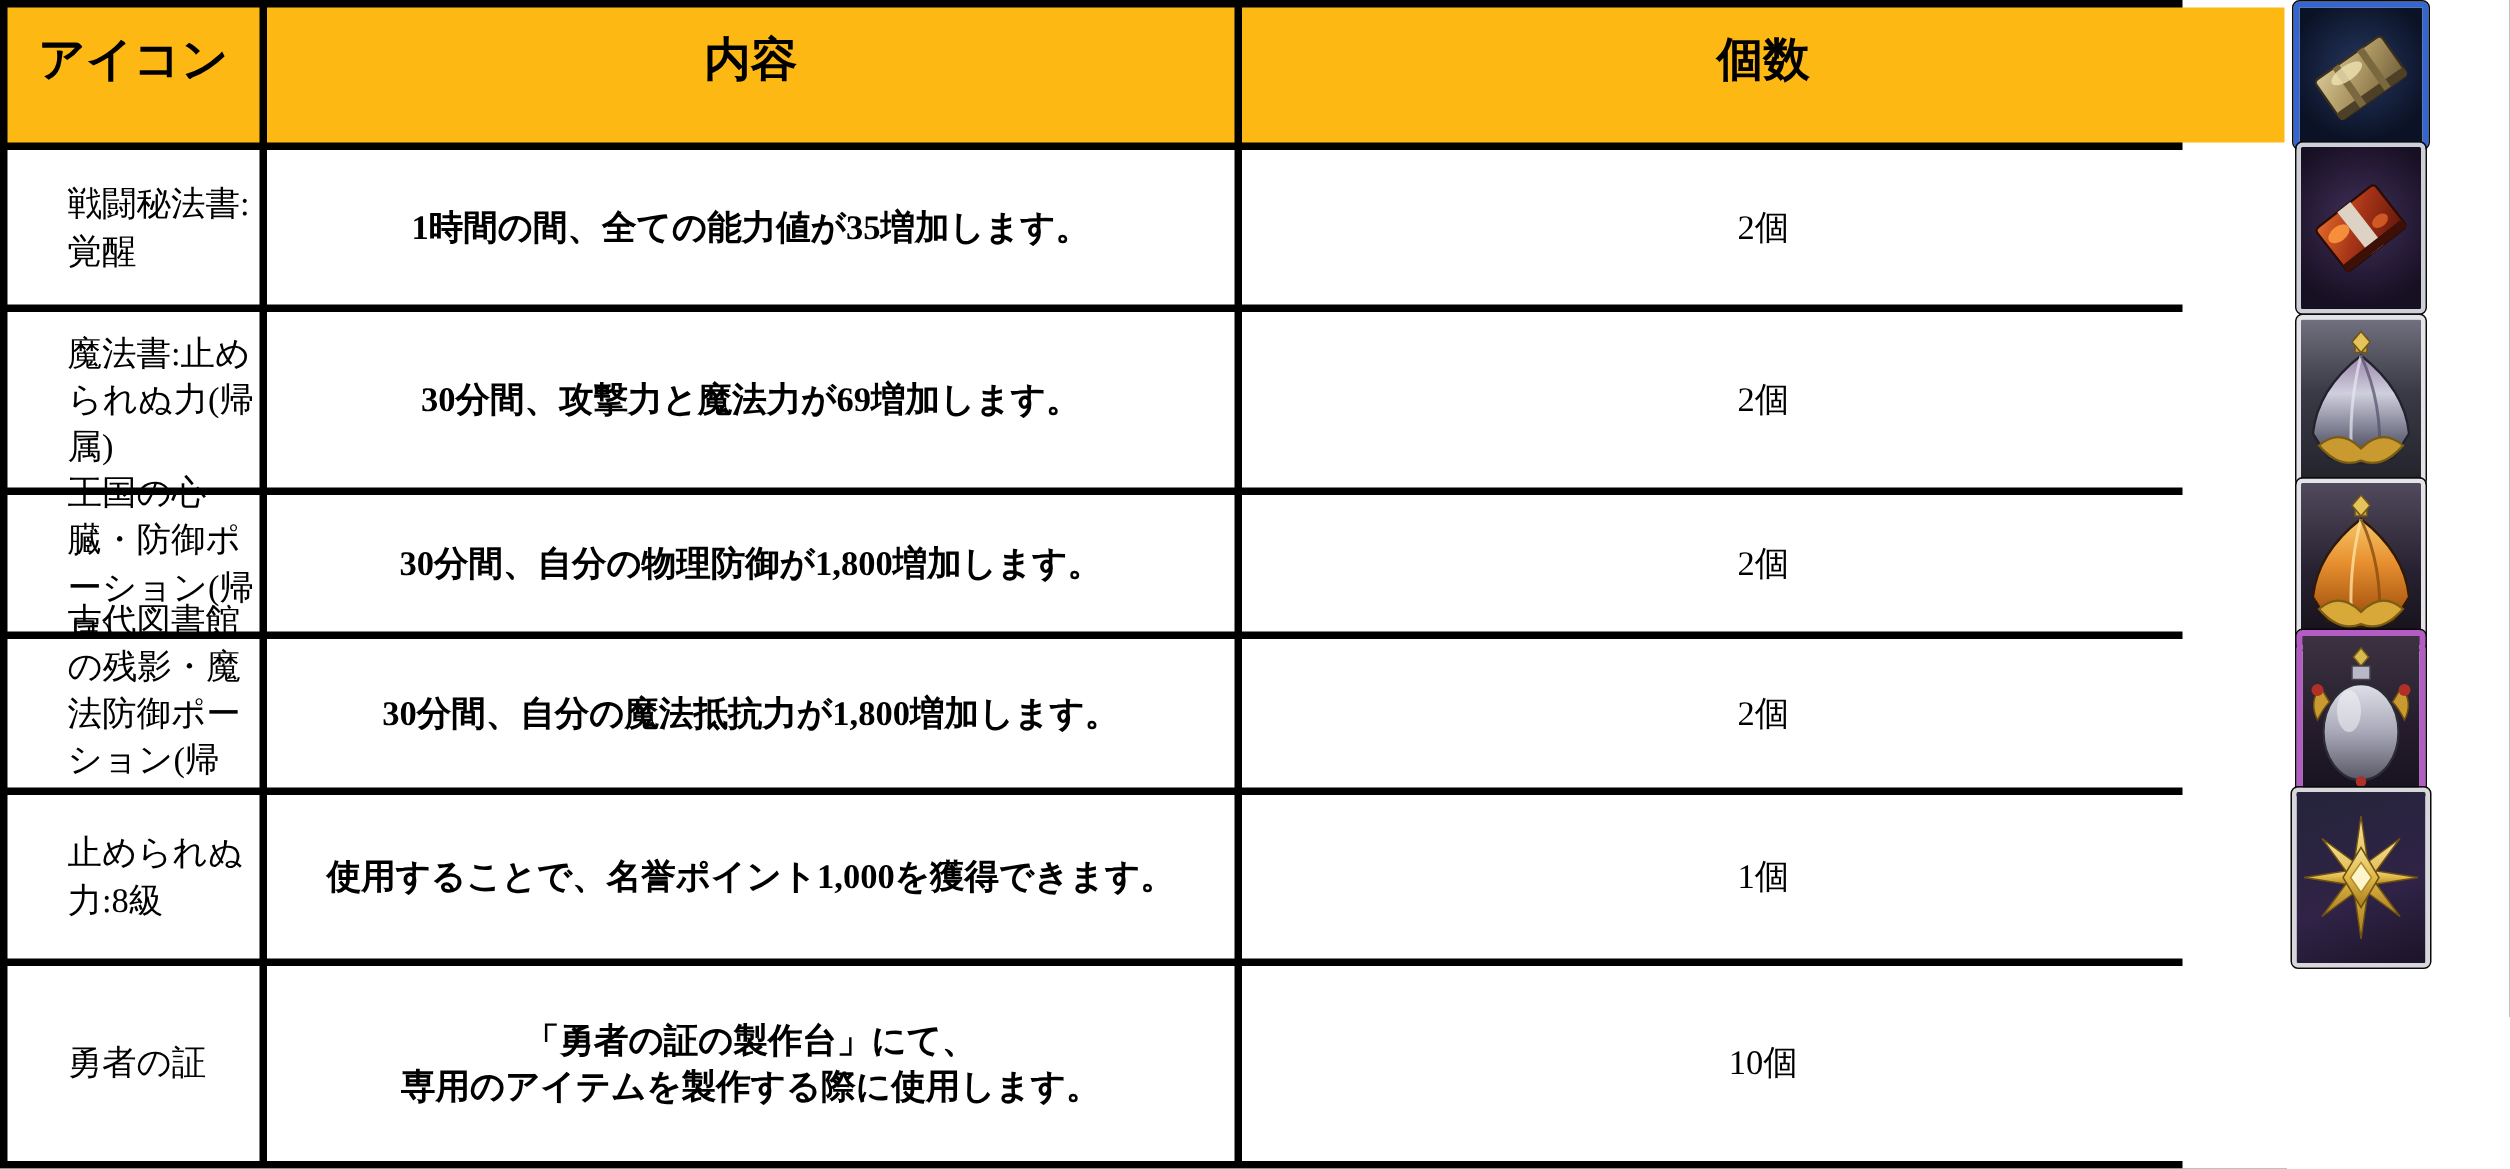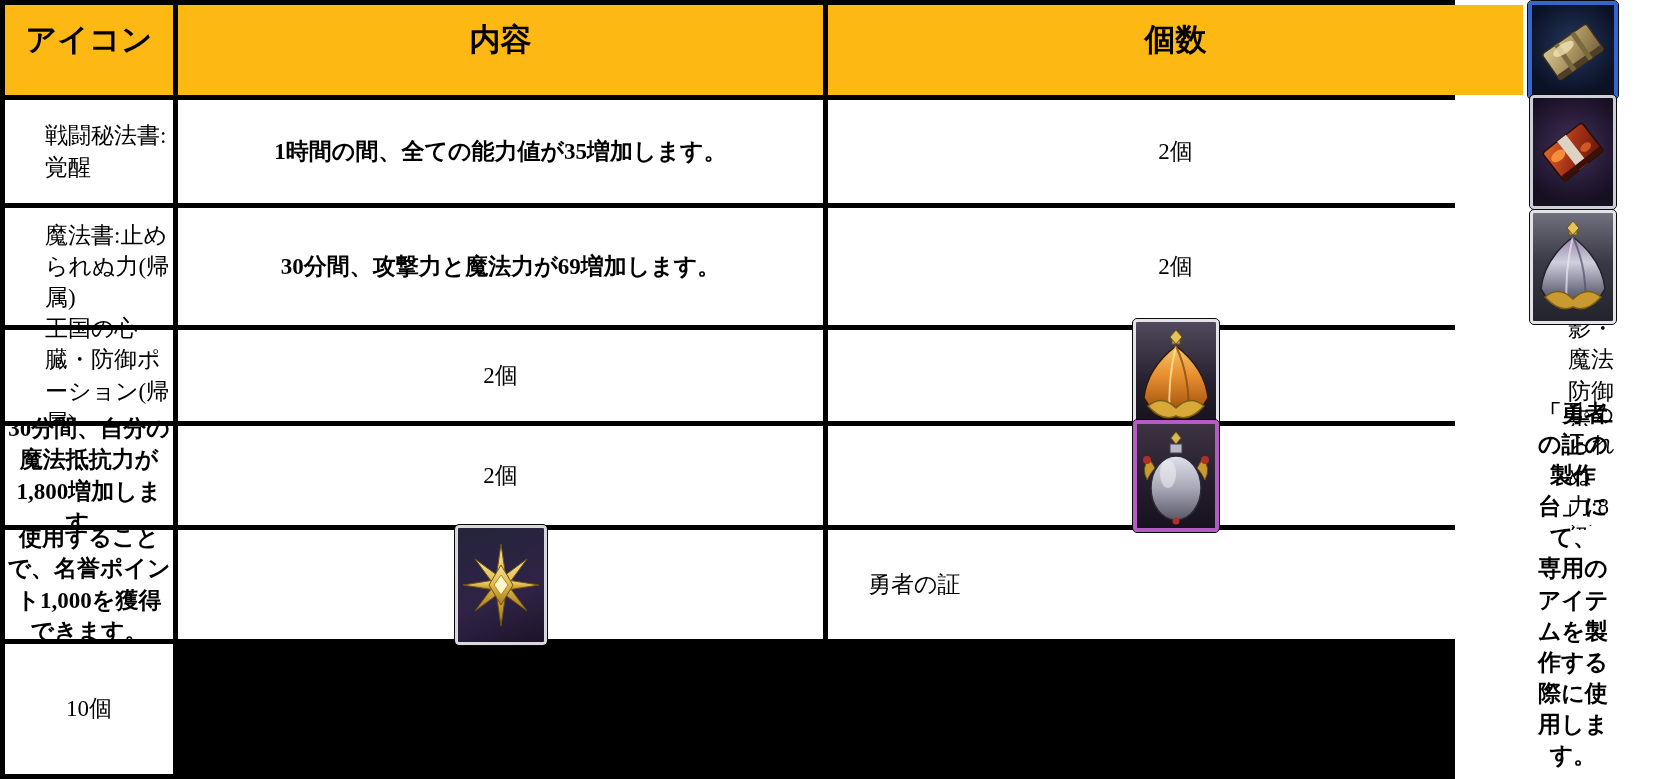--- a/index.html
+++ b/index.html
@@ -106,20 +106,21 @@
         <rect x="36" y="12" width="8" height="10" fill="#c8a23c" stroke="#6e541a"></rect>
         <path d="M40 8 L46 15 L40 22 L34 15 Z" fill="#e4c45a" stroke="#6e541a"></path>
         <path d="M40 24 C22 38 10 56 8 76 L18 92 Q40 100 62 92 L72 76 C70 56 58 38 40 24 Z" fill="url(#silv)" stroke="#22222e" stroke-width="1.5"></path>
         <path d="M40 24 C34 48 32 70 34 94" stroke="#e8e8f2" stroke-width="2" fill="none" opacity="0.7"></path>
         <path d="M40 24 C50 46 54 68 52 94" stroke="#50506a" stroke-width="2" fill="none" opacity="0.7"></path>
         <path d="M12 84 Q26 72 40 86 Q54 72 68 84 Q54 100 40 94 Q26 100 12 84 Z" fill="#c89a30" stroke="#7a5c14" stroke-width="1.5"></path>
       </svg>
     </div>
   </div>
   <div class="cell namecell">王国の心臓・防御ポーション(帰属)</div>
+  <div class="cell desccell">30分間、自分の物理防御が1,800増加します。</div>
   <div class="cell countcell">2個</div>
 
   <div class="cell iconwrap">
     <div class="icon frame4">
       <svg viewBox="0 0 80 108">
         <defs>
           <linearGradient id="ambr" x1="0" y1="0" x2="0" y2="1">
             <stop offset="0" stop-color="#f4c868"></stop>
               <stop offset="0.4" stop-color="#e89030"></stop>
               <stop offset="0.8" stop-color="#b05e14"></stop>
@@ -156,20 +157,21 @@
         <path d="M66 34 Q74 44 68 56 Q64 48 60 44 Z" fill="#c89a30" stroke="#6e4e10"></path>
         <circle cx="10" cy="36" r="4" fill="#b03028"></circle>
         <circle cx="68" cy="36" r="4" fill="#b03028"></circle>
         <circle cx="39" cy="97" r="3.5" fill="#b03028"></circle>
         <ellipse cx="31" cy="50" rx="8" ry="14" fill="#f2f2f8" opacity="0.55"></ellipse>
       </svg>
     </div>
   </div>
   <div class="cell namecell">止められぬ力:8級</div>
   <div class="cell desccell">使用することで、名誉ポイント1,000を獲得できます。</div>
+  <div class="cell countcell">1個</div>
 
   <div class="cell iconwrap">
     <div class="icon frame6">
       <svg viewBox="0 0 86 114">
         <defs>
           <linearGradient id="gold" x1="0" y1="0" x2="0" y2="1">
             <stop offset="0" stop-color="#f4e09a"></stop>
               <stop offset="0.5" stop-color="#e0b848"></stop>
               <stop offset="1" stop-color="#a87c1e"></stop>
           </linearGradient>

